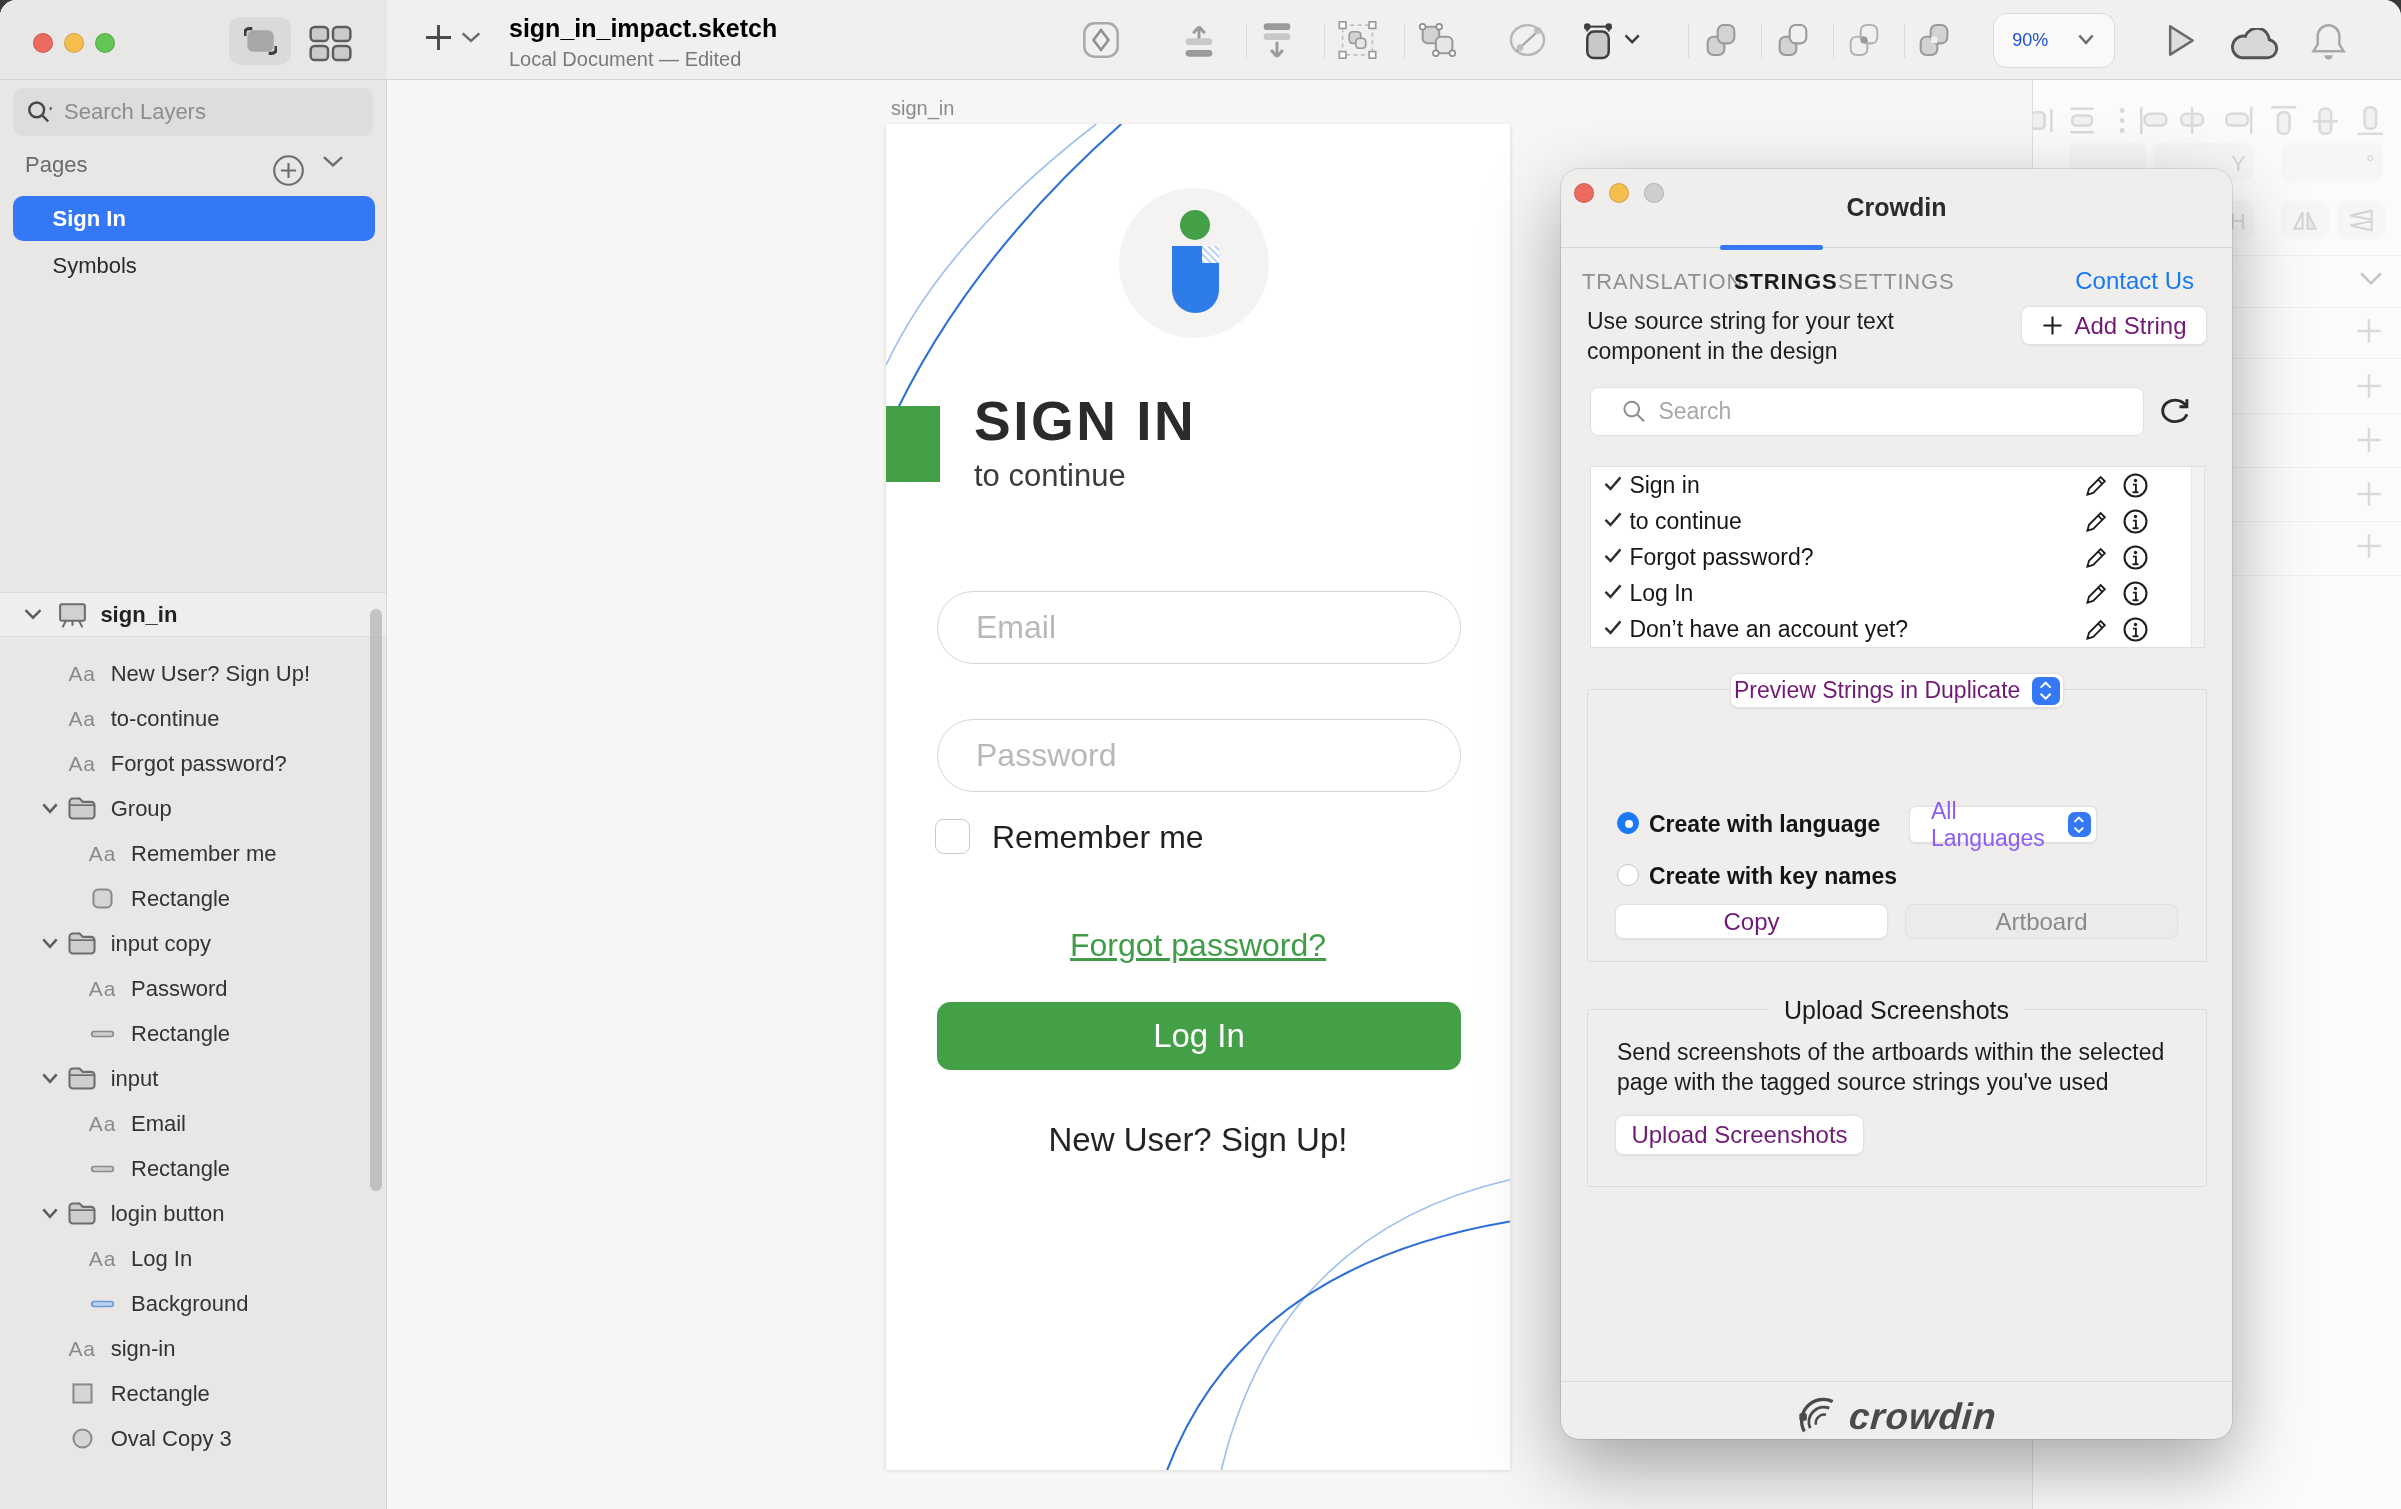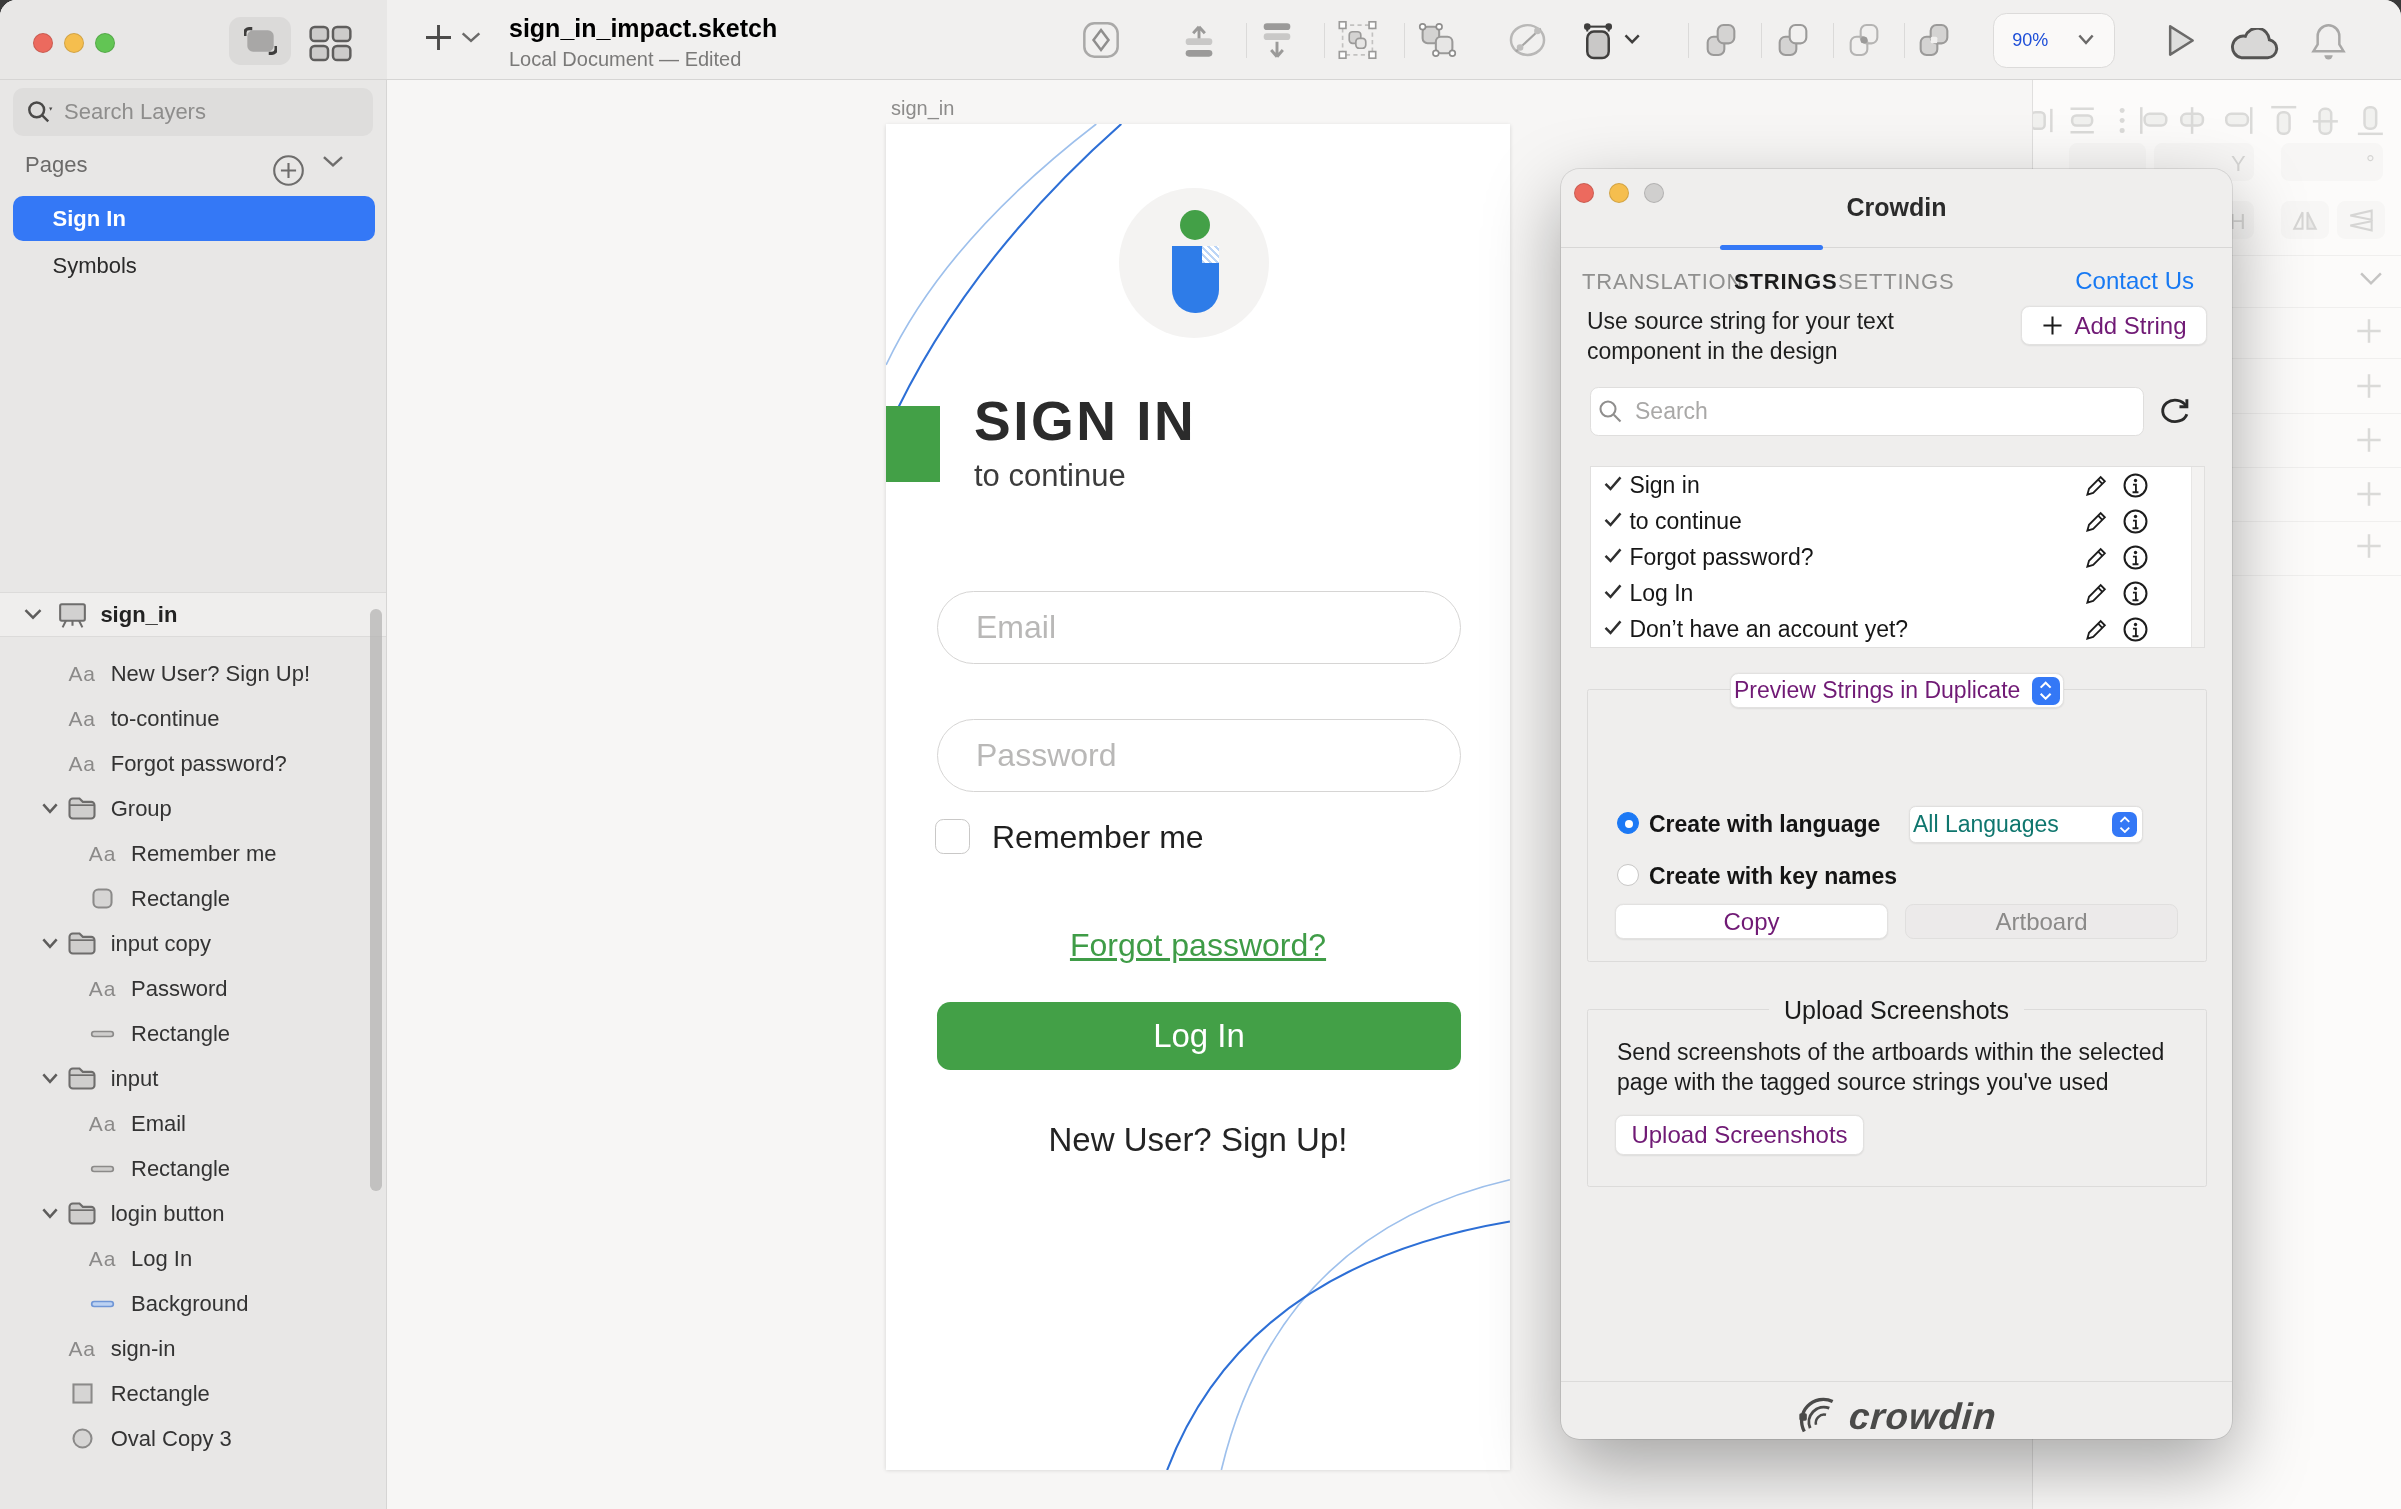--- a/index.html
+++ b/index.html
@@ -74,41 +74,41 @@
   .cw-title{position:absolute;left:0;top:0;width:100%;height:78px;}
   .cw-title .name{position:absolute;width:100%;text-align:center;top:24px;font-size:25px;font-weight:700;color:#2b2b2b;}
   .cw-divider{position:absolute;left:0;top:78px;width:671px;height:0.8px;background:#d8d7d6;}
   .cw-indicator{position:absolute;left:159px;top:76px;width:103px;height:5px;background:#3478f6;border-radius:2.5px;}
   .cw-tab{position:absolute;top:100px;font-size:22px;letter-spacing:0.8px;color:#90908f;}
   .cw-tab.active{color:#1d1d1d;font-weight:700;}
   .contact{position:absolute;right:38px;top:98px;font-size:24px;color:#1779f3;}
   .cw-intro{position:absolute;left:26px;top:137px;width:342px;font-size:23px;line-height:30px;color:#1e1e1e;}
   .btn-white{background:#fff;border:0.8px solid #e2e1e0;border-radius:8.3px;box-shadow:0 0.8px 1.7px rgba(0,0,0,.08);display:flex;align-items:center;justify-content:center;font-size:24px;color:#701a75;}
   #addStringBtn{position:absolute;left:460px;top:137px;width:186px;height:39px;gap:10px;}
-  .cw-search{position:absolute;left:29px;top:218px;width:554px;height:49px;background:#fff;border:0.8px solid #dfdedd;border-radius:8.3px;display:flex;align-items:center;padding:0 7px;}
+  .cw-search{position:absolute;left:29px;top:218px;width:554px;height:49px;background:#fff;border:0.8px solid #dfdedd;border-radius:8.3px;display:flex;align-items:center;padding:0 31px;}
   .cw-search input{border:none;outline:none;background:transparent;font-size:23px;color:#555;width:467px;font-family:inherit;}
   .cw-search input::placeholder{color:#a9a8a7;}
   #refreshBtn{position:absolute;left:595px;top:227px;width:37px;height:33px;}
   #stringsList{position:absolute;left:29px;top:297px;width:615px;height:182px;background:#fff;border:0.8px solid #e0dfde;}
   .str-row{height:36px;display:flex;align-items:center;padding-left:11.7px;}
   .str-row .lbl{flex:1;font-size:23px;color:#161616;margin-left:6.7px;}
   .str-row .acts{display:flex;align-items:center;gap:13.3px;margin-right:55px;}
   .list-track{position:absolute;right:0;top:0;width:13.3px;height:180px;background:#f3f2f1;border-left:0.8px solid #e7e6e5;}
   .fieldset{position:absolute;left:26px;width:620px;border:1.7px solid #dcdbda;border-radius:2.5px;}
   #previewBox{top:520px;height:273px;}
   #uploadBox{top:840px;height:178px;}
   #previewLegendBtn{position:absolute;left:169px;top:504px;width:334px;height:35px;gap:11.7px;font-size:23px;z-index:2;}
   .stepper{width:28px;height:28px;border-radius:6.7px;background:#3478f6;display:flex;flex-direction:column;align-items:center;justify-content:center;gap:2.5px;}
   .preview-desc{position:absolute;left:55px;top:551px;width:559px;font-size:23px;line-height:30px;color:#1c1c1c;}
   .radio{position:absolute;width:22px;height:22px;border-radius:50%;}
   .radio.on{background:#1c79f5;border:1.7px solid #1c79f5;}
   .radio.on::after{content:"";position:absolute;left:6.7px;top:6.7px;width:8.3px;height:8.3px;border-radius:50%;background:#fff;}
   .radio.off{background:#fff;border:1.7px solid #c8c7c6;}
   .radio-lbl{position:absolute;font-size:23px;font-weight:600;color:#141414;}
-  #langDrop{position:absolute;left:348px;top:637px;width:234px;height:37px;background:#fff;border:0.8px solid #e0dfde;border-radius:6.7px;box-shadow:0 0.8px 1.7px rgba(0,0,0,.07);display:flex;align-items:center;justify-content:space-between;padding:0 5px 0 3px;font-size:23px;color:#0f766e;}
+  #langDrop{position:absolute;left:348px;top:637px;width:188px;height:37px;background:#fff;border:0.8px solid #e0dfde;border-radius:6.7px;box-shadow:0 0.8px 1.7px rgba(0,0,0,.07);display:flex;align-items:center;justify-content:space-between;padding:0 5px 0 21px;font-size:23px;color:#8b5cf6;}
   #langDrop .stepper{width:25px;height:25px;}
   #pageBtn{position:absolute;left:54px;top:735px;width:273px;height:35px;}
   #artboardBtn{position:absolute;left:344px;top:735px;width:273px;height:35px;background:#eceaea;color:#8b8a89;border:0.8px solid #e0dfde;box-shadow:none;}
   .upload-legend{position:absolute;left:0;top:827px;width:671px;text-align:center;font-size:25px;color:#1a1a1a;z-index:2;}
   .upload-legend span{background:#efeeed;padding:0 15px;}
   .upload-desc{position:absolute;left:56px;top:868px;width:550px;font-size:23px;line-height:30px;color:#1c1c1c;}
   #uploadBtn{position:absolute;left:54px;top:946px;width:249px;height:40px;font-size:24px;}
   .cw-footer-div{position:absolute;left:0;top:1212px;width:671px;height:0.8px;background:#dcdbda;}
   .cw-logo{position:absolute;left:0;top:1224px;width:671px;display:flex;align-items:center;justify-content:center;gap:8.3px;}
   .cw-logo .word{font-size:37px;font-weight:700;font-style:italic;color:#4a4a49;letter-spacing:0.8px;transform:skewX(-4deg);}

